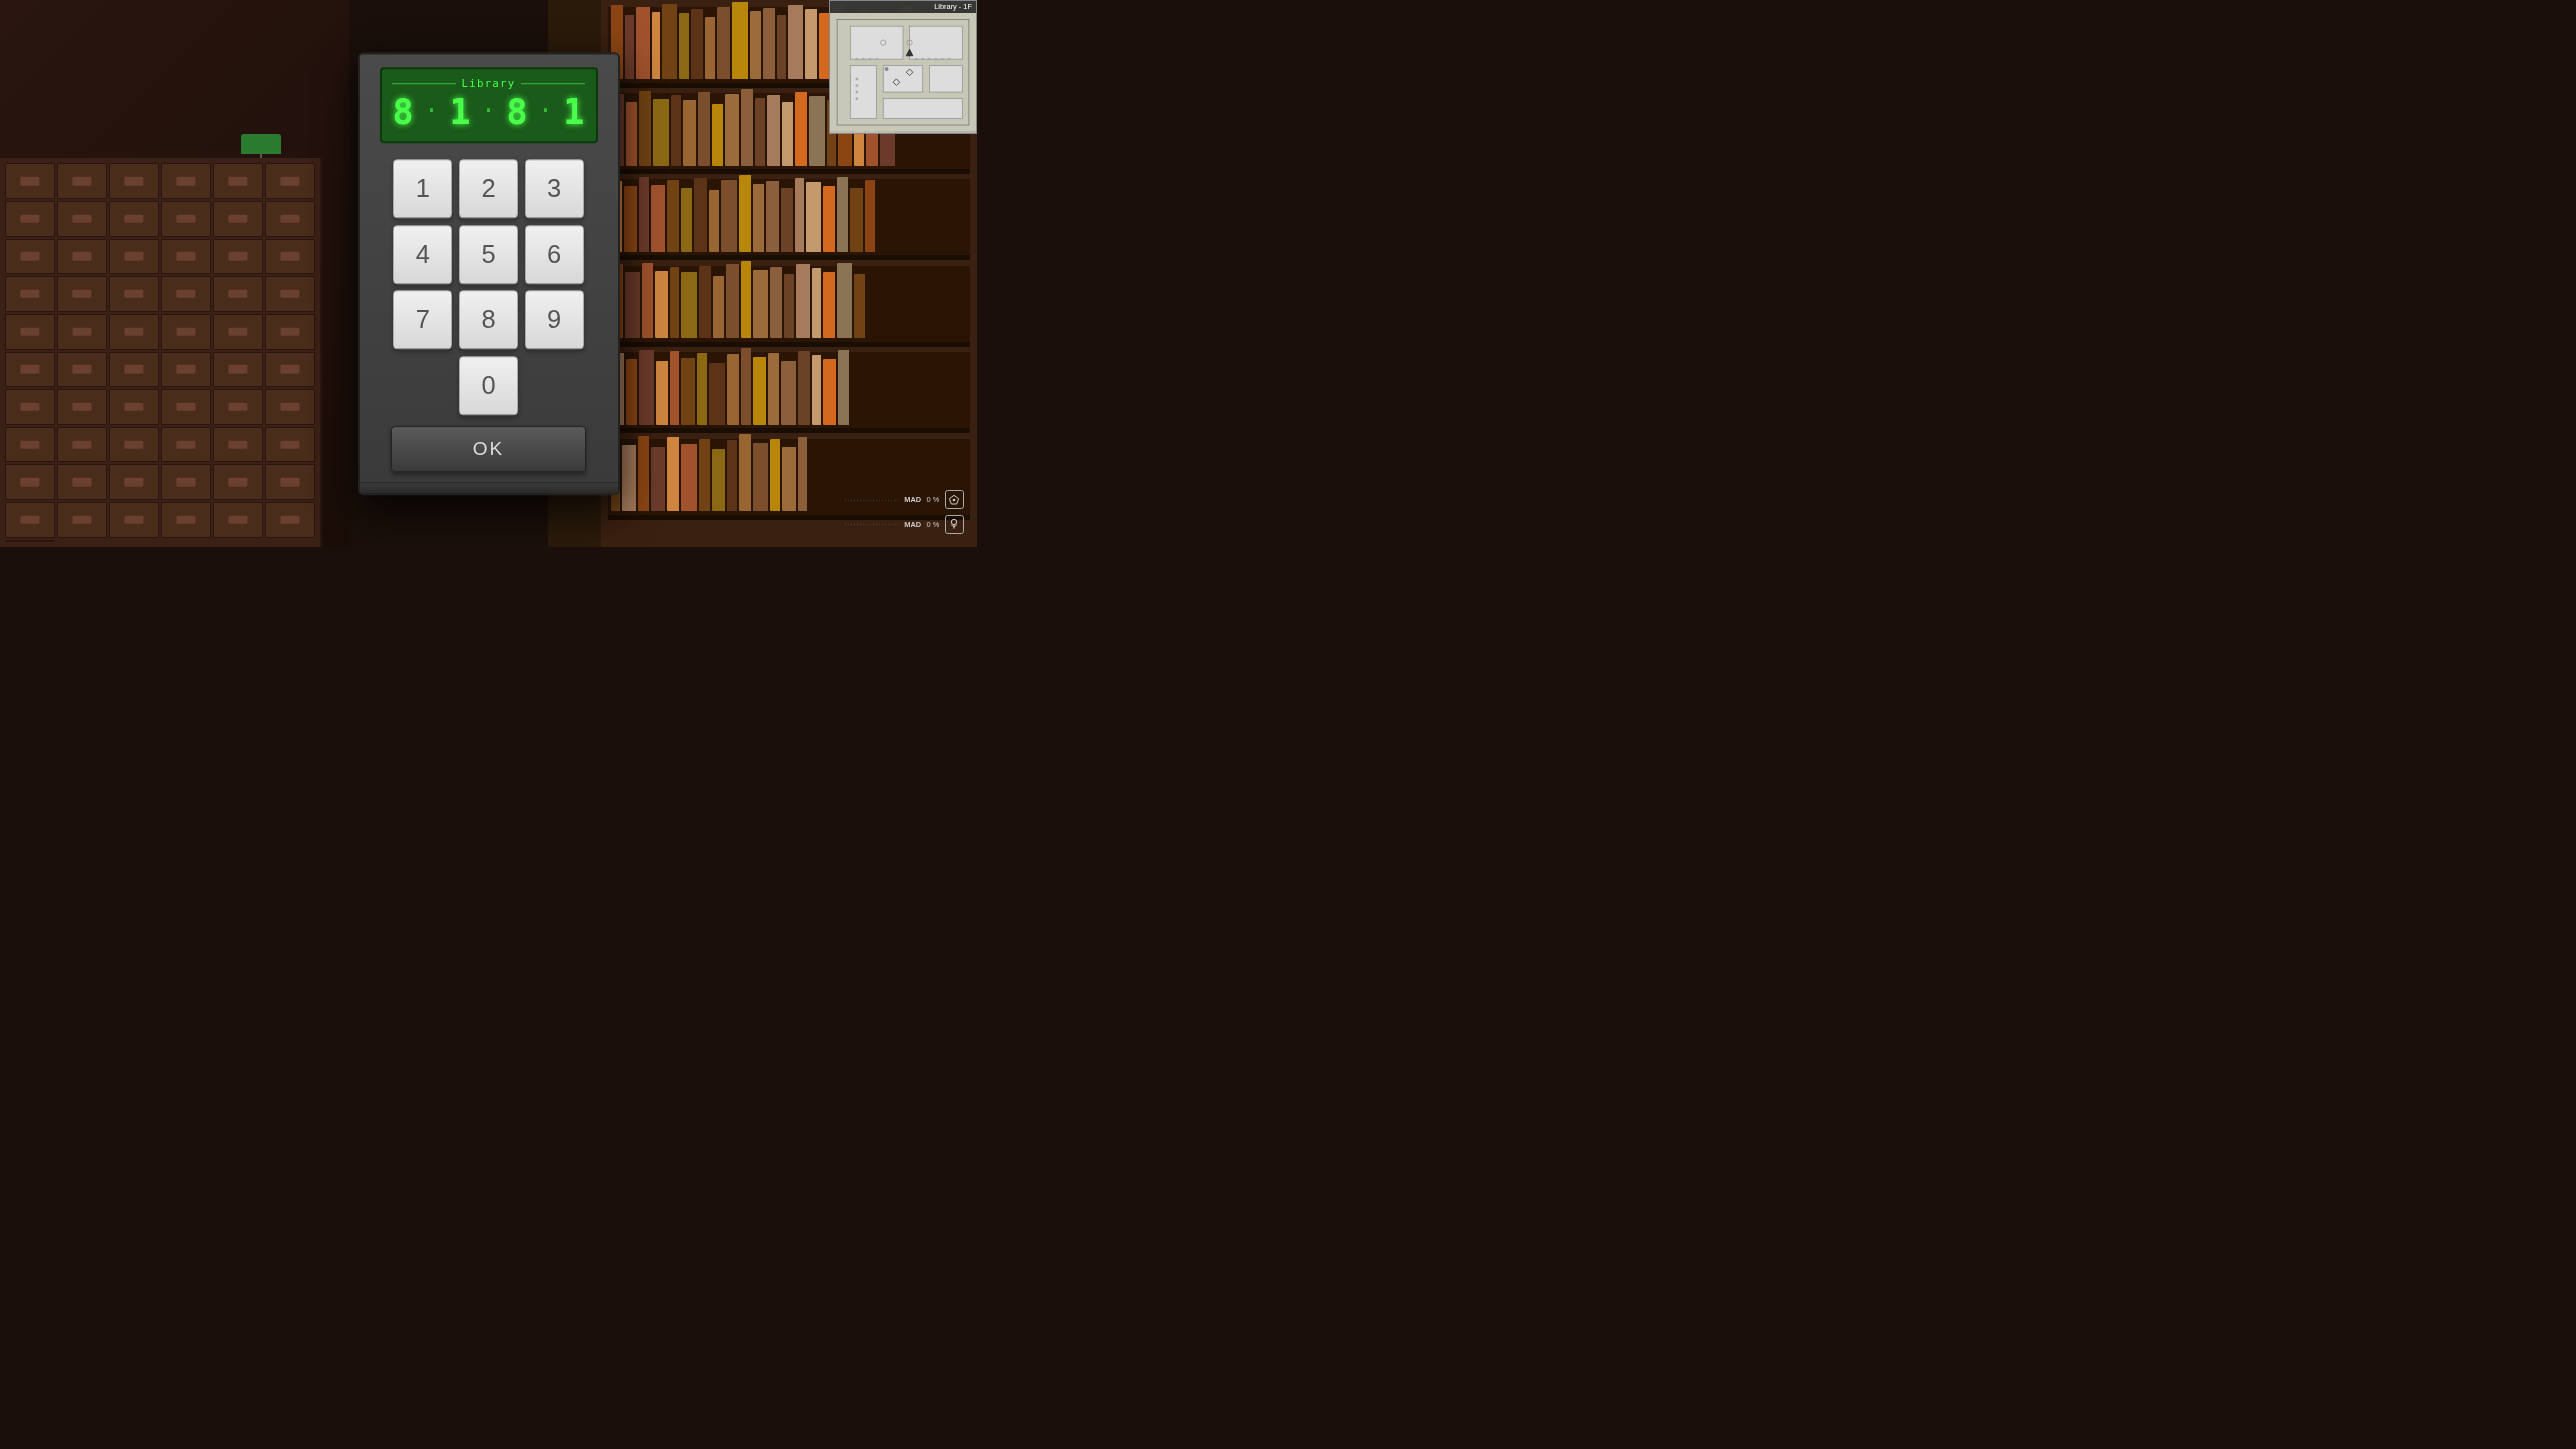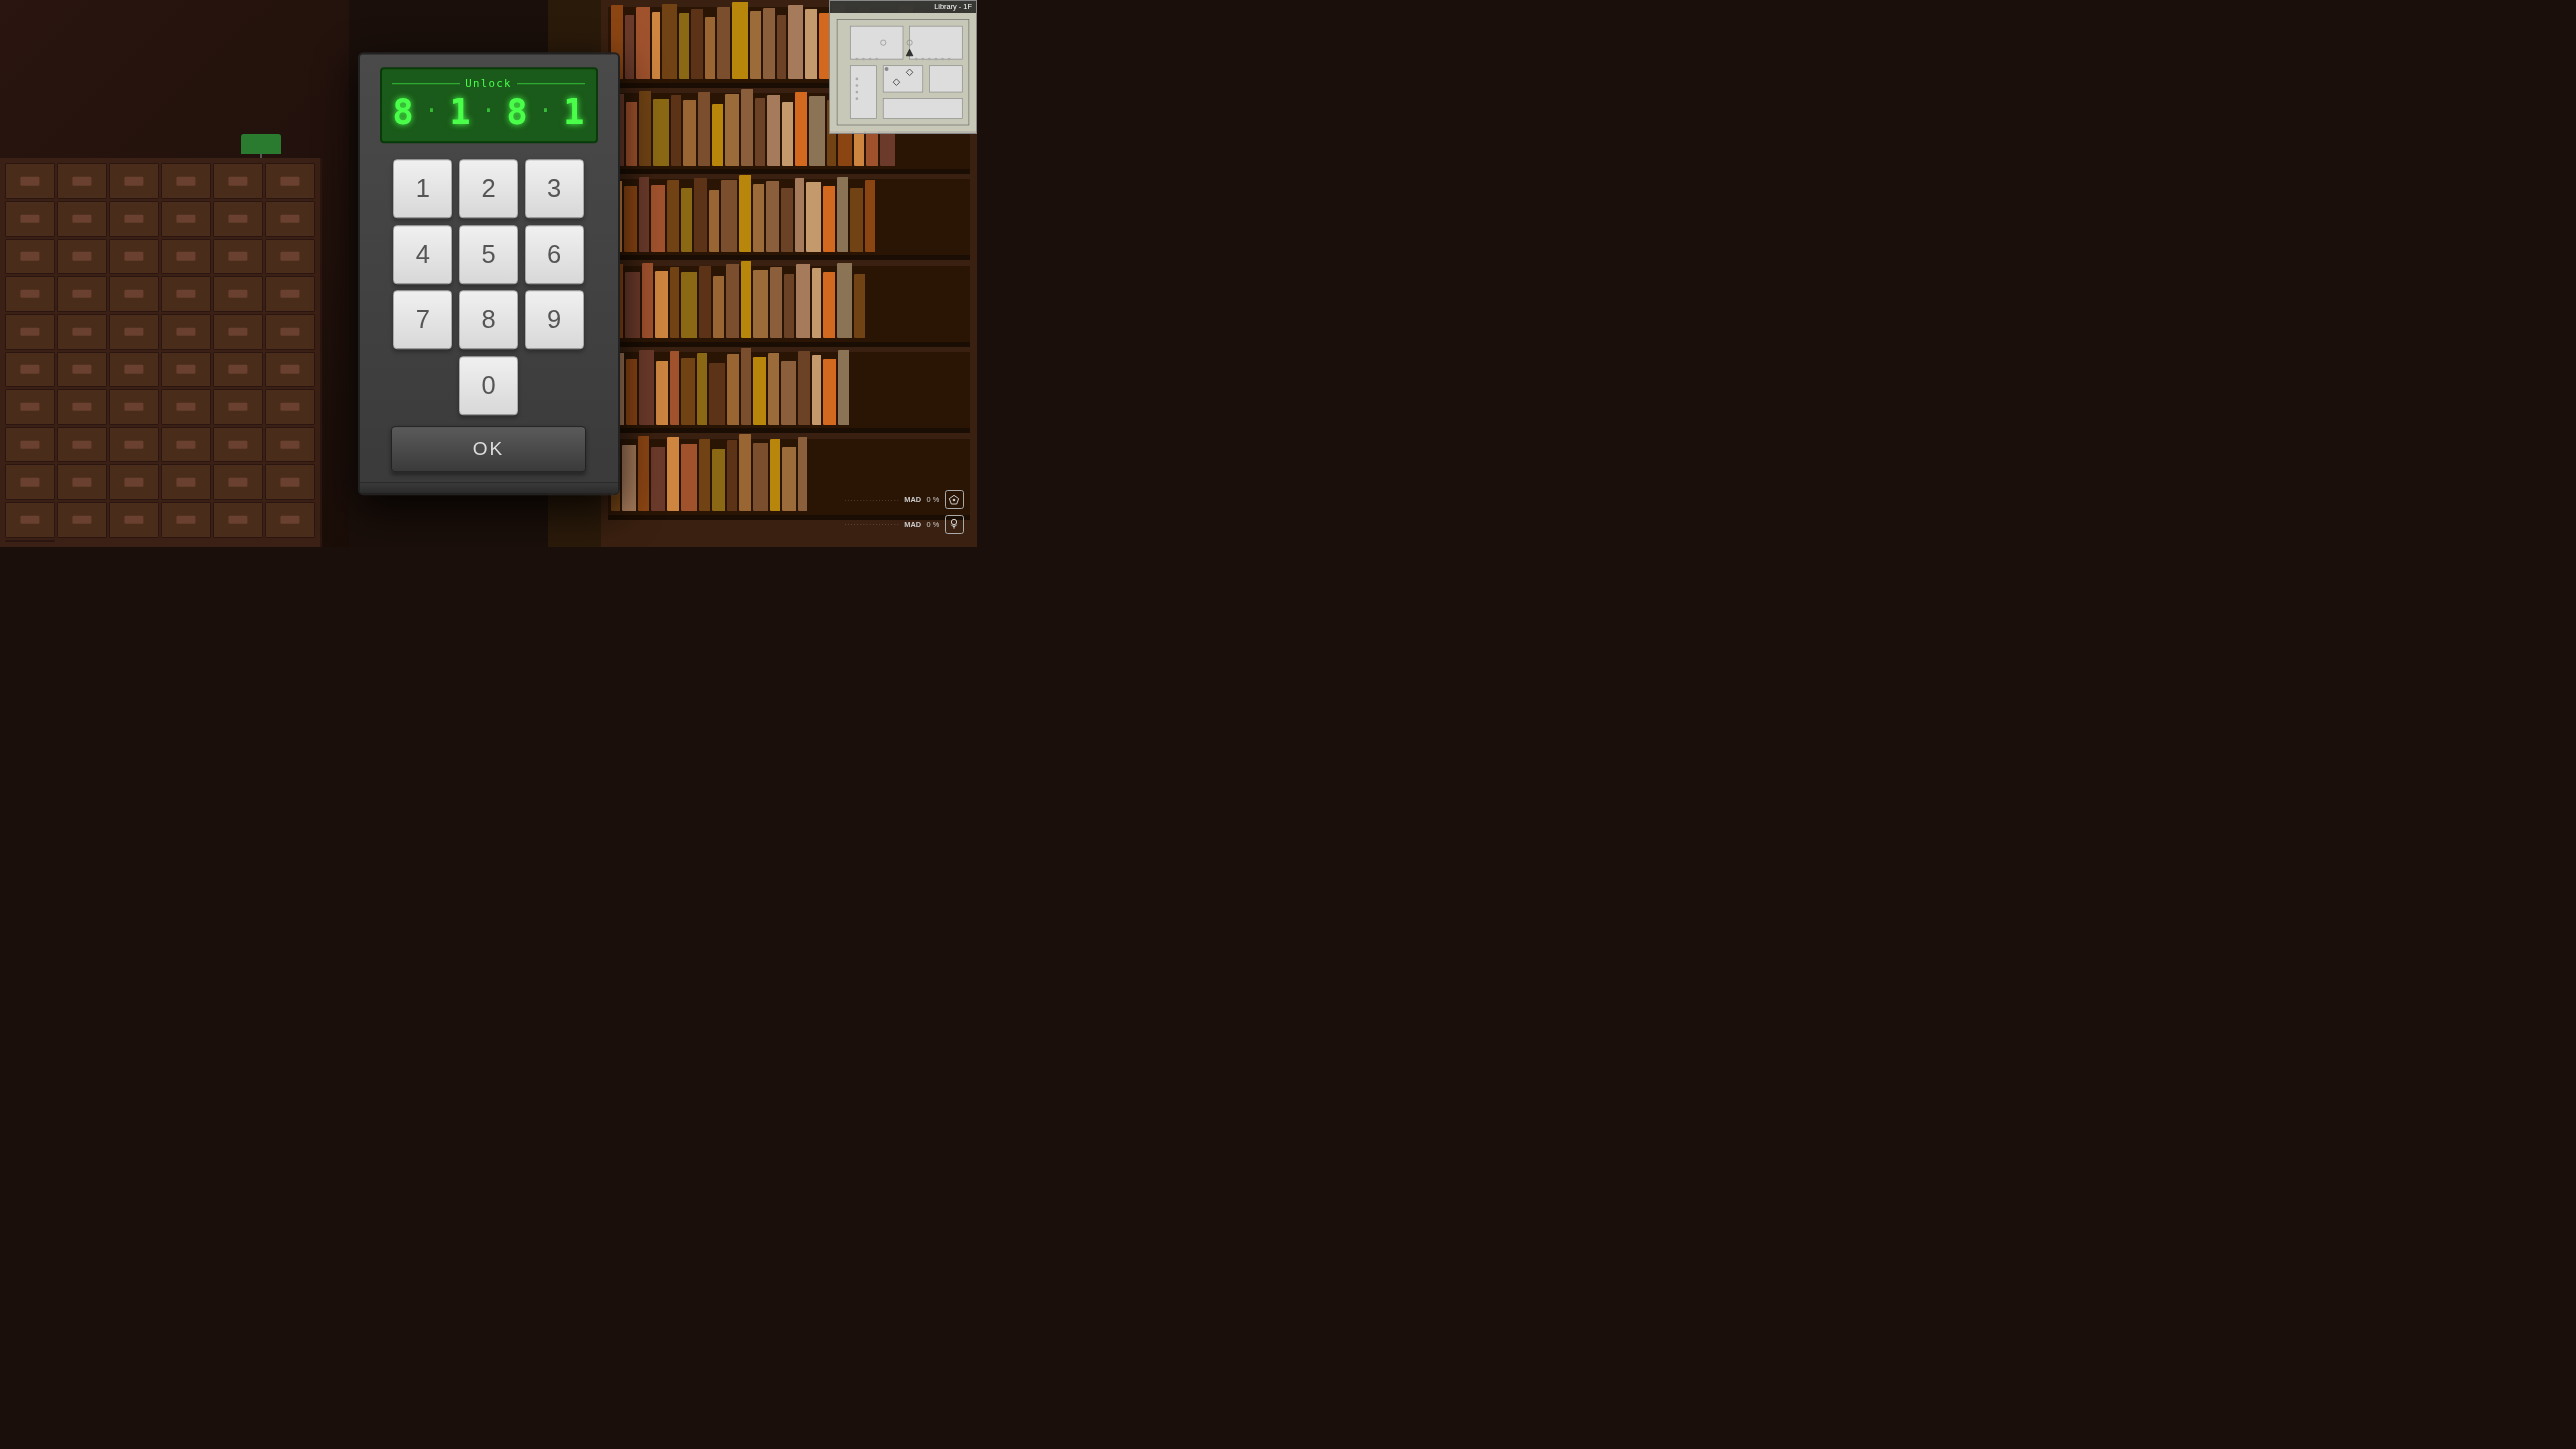--- a/index.html
+++ b/index.html
@@ -645,21 +645,21 @@
         </svg>
       </div>
     </div>
   </div>
 
 </div>
 
 <div class="keypad-overlay">
 
   <div class="keypad-display">
-    <div class="display-title">Unlock</div>
+    <div class="display-title">Library</div>
     <div class="display-digits">
       <span class="display-digit">8</span>
       <span class="display-separator">·</span>
       <span class="display-digit">1</span>
       <span class="display-separator">·</span>
       <span class="display-digit">8</span>
       <span class="display-separator">·</span>
       <span class="display-digit">1</span>
     </div>
   </div>

